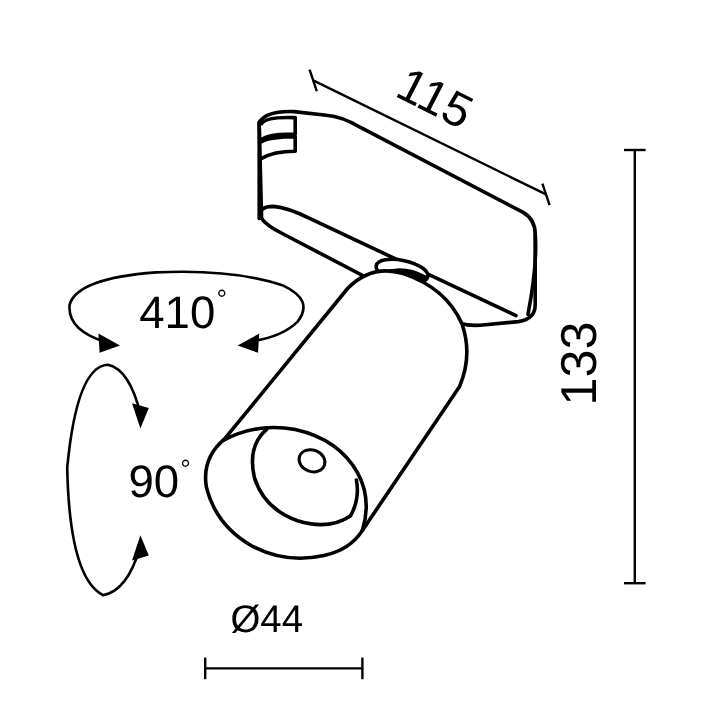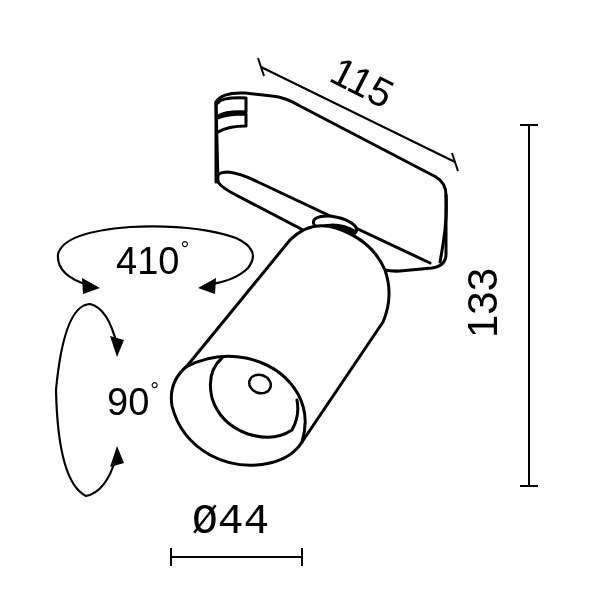--- a/index.html
+++ b/index.html
@@ -79,22 +79,21 @@
     }
     .label-90 {
       left: 87px;
       top: 383px;
       font-size: 38px;
       margin-left: 20px;
     }
     .label-44 {
       left: 192px;
       top: 500px;
-      font-size: 43px;
-      font-family: Liberation Mono, monospace;
+      font-size: 32px;
     }
     .deg {
       font-size: 22px;
       vertical-align: top;
       position: relative;
       top: -3px;
       margin-left: 1px;
     }
   </style>
 </head>

